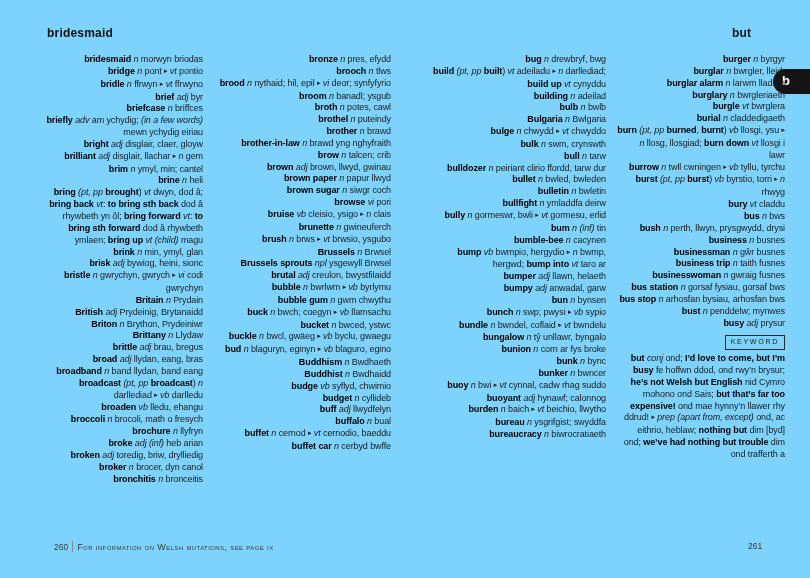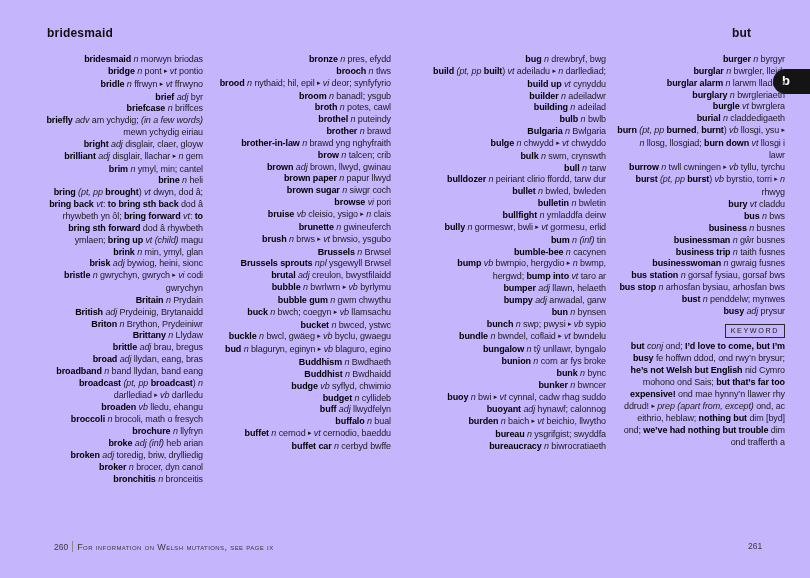--- a/index.html
+++ b/index.html
@@ -1,16 +1,16 @@
 <!DOCTYPE html>
 <html><head>
 <meta charset="utf-8">
 <style>
   html,body{margin:0;padding:0;background:#e8e8e8;}
-  .page{position:relative;width:810px;height:578px;background:#c4b5fd;overflow:hidden;
+  .page{position:relative;width:810px;height:578px;background:#7dd3fc;overflow:hidden;
         font-family:"Liberation Sans","DejaVu Sans",sans-serif;color:#1b1b1b;}
   .hdr{position:absolute;top:26px;font-weight:bold;font-size:12px;color:#111;letter-spacing:.2px;}
   .hdr-left{left:47px;}
   .hdr-right{left:732px;}
   .tab{position:absolute;right:0;top:69px;width:37px;height:25px;background:#141414;
        border-radius:13px 0 0 13px;color:#fff;font-weight:bold;font-size:13px;
        line-height:24px;padding-left:9px;box-sizing:border-box;}
   .col{position:absolute;top:54px;font-size:9px;line-height:11.85px;letter-spacing:-0.1px;text-align:right;}
   .col-1{left:40px;width:163px;}
   .col-2{left:205px;width:186px;}
@@ -103,21 +103,20 @@
       <p class="entry"><span class="rb">budge</span><span> </span><span class="ri">vb</span><span> syflyd, chwimio</span></p>
       <p class="entry"><span class="rb">budget</span><span> </span><span class="ri">n</span><span> cyllideb</span></p>
       <p class="entry"><span class="rb">buff</span><span> </span><span class="ri">adj</span><span> llwydfelyn</span></p>
       <p class="entry"><span class="rb">buffalo</span><span> </span><span class="ri">n</span><span> bual</span></p>
       <p class="entry"><span class="rb">buffet</span><span> </span><span class="ri">n</span><span> cernod </span><span class="ra">▸</span><span> </span><span class="ri">vt</span><span> cernodio, baeddu</span></p>
       <p class="entry"><span class="rb">buffet car</span><span> </span><span class="ri">n</span><span> cerbyd bwffe</span></p>
     </div>
   <div class="col col-3">
       <p class="entry"><span class="rb">bug</span><span> </span><span class="ri">n</span><span> drewbryf, bwg</span></p>
       <p class="entry"><span class="rb">build</span><span> </span><span class="ri">(pt, pp</span><span> </span><span class="rb">built</span><span>) </span><span class="ri">vt</span><span> adeiladu </span><span class="ra">▸</span><span> </span><span class="ri">n</span><span> darllediad; </span><span class="rb">build up</span><span> </span><span class="ri">vt</span><span> cynyddu</span></p>
-      <p class="entry"><span class="rb">builder</span><span> </span><span class="ri">n</span><span> adeiladwr</span></p>
       <p class="entry"><span class="rb">building</span><span> </span><span class="ri">n</span><span> adeilad</span></p>
       <p class="entry"><span class="rb">bulb</span><span> </span><span class="ri">n</span><span> bwlb</span></p>
       <p class="entry"><span class="rb">Bulgaria</span><span> </span><span class="ri">n</span><span> Bwlgaria</span></p>
       <p class="entry"><span class="rb">bulge</span><span> </span><span class="ri">n</span><span> chwydd </span><span class="ra">▸</span><span> </span><span class="ri">vt</span><span> chwyddo</span></p>
       <p class="entry"><span class="rb">bulk</span><span> </span><span class="ri">n</span><span> swm, crynswth</span></p>
       <p class="entry"><span class="rb">bull</span><span> </span><span class="ri">n</span><span> tarw</span></p>
       <p class="entry"><span class="rb">bulldozer</span><span> </span><span class="ri">n</span><span> peiriant clirio ffordd, tarw dur</span></p>
       <p class="entry"><span class="rb">bullet</span><span> </span><span class="ri">n</span><span> bwled, bwleden</span></p>
       <p class="entry"><span class="rb">bulletin</span><span> </span><span class="ri">n</span><span> bwletin</span></p>
       <p class="entry"><span class="rb">bullfight</span><span> </span><span class="ri">n</span><span> ymladdfa deirw</span></p>
@@ -145,20 +144,21 @@
       <p class="entry"><span class="rb">burglar</span><span> </span><span class="ri">n</span><span> bwrgler, lleidr</span></p>
       <p class="entry"><span class="rb">burglar alarm</span><span> </span><span class="ri">n</span><span> larwm lladron</span></p>
       <p class="entry"><span class="rb">burglary</span><span> </span><span class="ri">n</span><span> bwrgleriaeth</span></p>
       <p class="entry"><span class="rb">burgle</span><span> </span><span class="ri">vt</span><span> bwrglera</span></p>
       <p class="entry"><span class="rb">burial</span><span> </span><span class="ri">n</span><span> claddedigaeth</span></p>
       <p class="entry"><span class="rb">burn</span><span> </span><span class="ri">(pt, pp</span><span> </span><span class="rb">burned</span><span>, </span><span class="rb">burnt</span><span>) </span><span class="ri">vb</span><span> llosgi, ysu </span><span class="ra">▸</span><span> </span><span class="ri">n</span><span> llosg, llosgiad; </span><span class="rb">burn down</span><span> </span><span class="ri">vt</span><span> llosgi i lawr</span></p>
       <p class="entry"><span class="rb">burrow</span><span> </span><span class="ri">n</span><span> twll cwningen </span><span class="ra">▸</span><span> </span><span class="ri">vb</span><span> tyllu, tyrchu</span></p>
       <p class="entry"><span class="rb">burst</span><span> </span><span class="ri">(pt, pp</span><span> </span><span class="rb">burst</span><span>) </span><span class="ri">vb</span><span> byrstio, torri </span><span class="ra">▸</span><span> </span><span class="ri">n</span><span> rhwyg</span></p>
       <p class="entry"><span class="rb">bury</span><span> </span><span class="ri">vt</span><span> claddu</span></p>
       <p class="entry"><span class="rb">bus</span><span> </span><span class="ri">n</span><span> bws</span></p>
+      <p class="entry"><span class="rb">bush</span><span> </span><span class="ri">n</span><span> perth, llwyn, prysgwydd, drysi</span></p>
       <p class="entry"><span class="rb">business</span><span> </span><span class="ri">n</span><span> busnes</span></p>
       <p class="entry"><span class="rb">businessman</span><span> </span><span class="ri">n</span><span> gŵr busnes</span></p>
       <p class="entry"><span class="rb">business trip</span><span> </span><span class="ri">n</span><span> taith fusnes</span></p>
       <p class="entry"><span class="rb">businesswoman</span><span> </span><span class="ri">n</span><span> gwraig fusnes</span></p>
       <p class="entry"><span class="rb">bus station</span><span> </span><span class="ri">n</span><span> gorsaf fysiau, gorsaf bws</span></p>
       <p class="entry"><span class="rb">bus stop</span><span> </span><span class="ri">n</span><span> arhosfan bysiau, arhosfan bws</span></p>
       <p class="entry"><span class="rb">bust</span><span> </span><span class="ri">n</span><span> penddelw; mynwes</span></p>
       <p class="entry"><span class="rb">busy</span><span> </span><span class="ri">adj</span><span> prysur</span></p>
       <p class="entry kwline"><span class="kw">KEYWORD</span></p>
       <p class="entry"><span class="rb">but</span><span> </span><span class="ri">conj</span><span> ond; </span><span class="rb">I’d love to come, but I’m busy</span><span> fe hoffwn ddod, ond rwy’n brysur; </span><span class="rb">he’s not Welsh but English</span><span> nid Cymro mohono ond Sais; </span><span class="rb">but that’s far too expensive!</span><span> ond mae hynny’n llawer rhy ddrud! </span><span class="ra">▸</span><span> </span><span class="ri">prep (apart from, except)</span><span> ond, ac eithrio, heblaw; </span><span class="rb">nothing but</span><span> dim [byd] ond; </span><span class="rb">we’ve had nothing but trouble</span><span> dim ond trafferth a</span></p>

